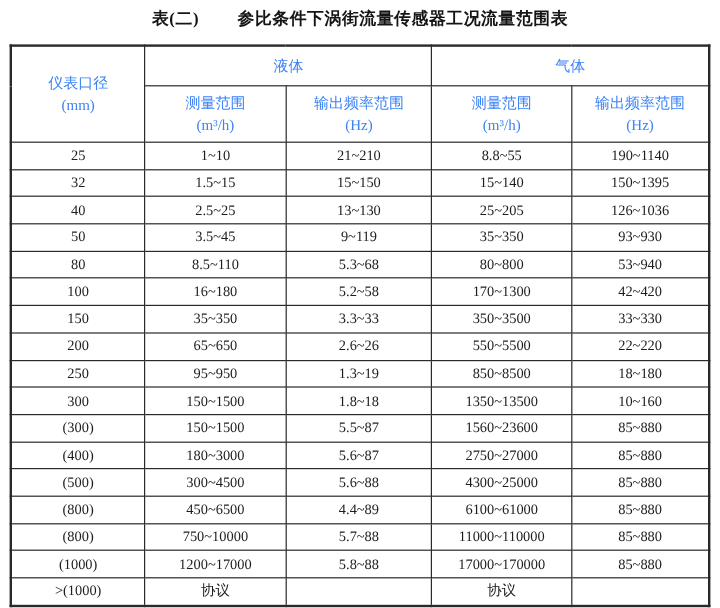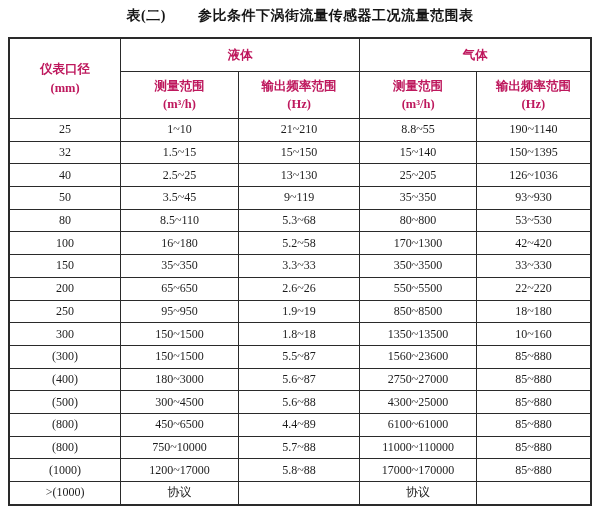--- a/index.html
+++ b/index.html
@@ -37,23 +37,23 @@
   table.flow-table th,
   table.flow-table td {
     border: 1px solid #2a2a2a;
     text-align: center;
     vertical-align: middle;
     overflow: hidden;
     white-space: nowrap;
   }
   table.flow-table th {
     font-size: 12.5px;
-    font-weight: 700;
+    font-weight: 400;
     padding: 2px 2px;
-    color: #be185d;
+    color: #3b82f6;
   }
   th.group-th {
     height: 28px;
   }
   th.sub-th {
     height: 42px;
   }
   th.diam-th {
     font-size: 12.5px;
   }
@@ -140,21 +140,21 @@
           <td>3.5~45</td>
           <td>9~119</td>
           <td>35~350</td>
           <td>93~930</td>
         </tr>
         <tr>
           <td>80</td>
           <td>8.5~110</td>
           <td>5.3~68</td>
           <td>80~800</td>
-          <td>53~530</td>
+          <td>53~940</td>
         </tr>
         <tr>
           <td>100</td>
           <td>16~180</td>
           <td>5.2~58</td>
           <td>170~1300</td>
           <td>42~420</td>
         </tr>
         <tr>
           <td>150</td>
@@ -166,21 +166,21 @@
         <tr>
           <td>200</td>
           <td>65~650</td>
           <td>2.6~26</td>
           <td>550~5500</td>
           <td>22~220</td>
         </tr>
         <tr>
           <td>250</td>
           <td>95~950</td>
-          <td>1.9~19</td>
+          <td>1.3~19</td>
           <td>850~8500</td>
           <td>18~180</td>
         </tr>
         <tr>
           <td>300</td>
           <td>150~1500</td>
           <td>1.8~18</td>
           <td>1350~13500</td>
           <td>10~160</td>
         </tr>

